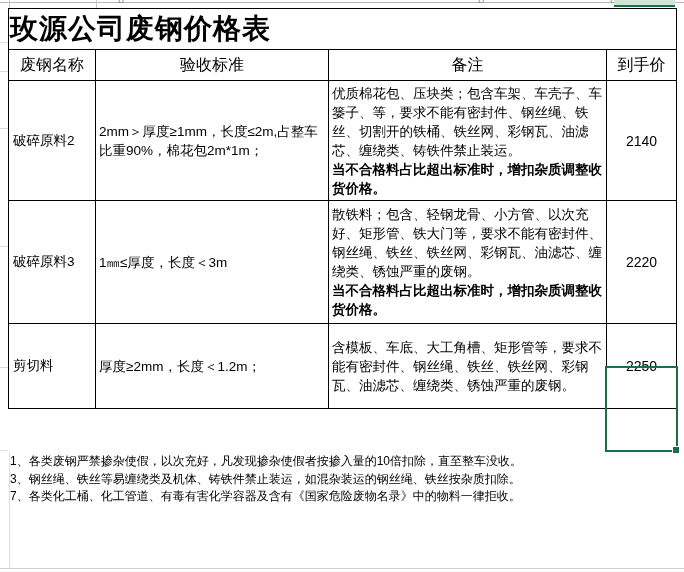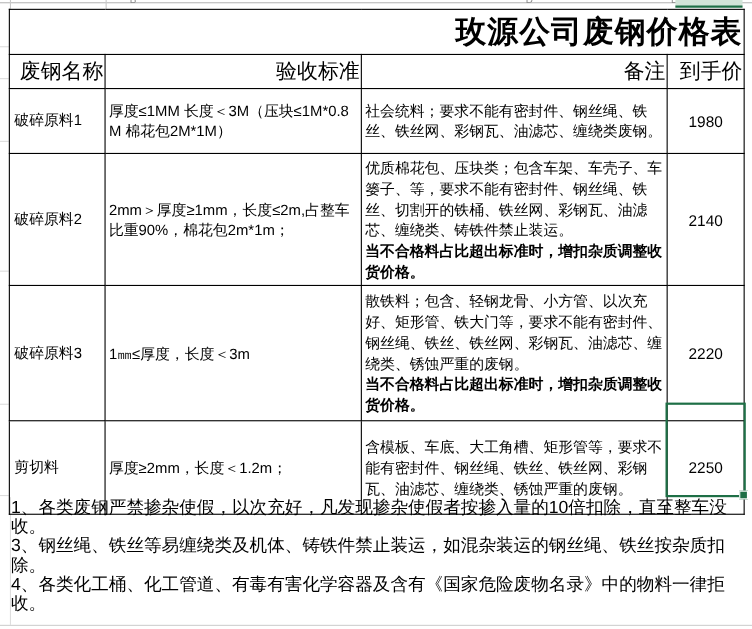--- a/index.html
+++ b/index.html
@@ -19,40 +19,40 @@
   .colletter{position:absolute;top:-5px;font-size:9px;color:#8a8a8a;line-height:10px;}
   .cl1{left:118px}.cl2{left:478px}.cl3{left:610px}
   
   .col-head{position:absolute;left:614px;top:0;width:61px;height:5px;
     background:#d2e4d8;border-bottom:2px solid #1e6f46;}
   
   table.price{position:absolute;left:8px;top:8px;width:668px;
     border-collapse:collapse;table-layout:fixed;}
   table.price td{border:1px solid #000;overflow:hidden;vertical-align:middle;
     word-break:break-all;}
-  td.title-cell{height:33px;text-align:right;font-weight:bold;font-size:28px;
+  td.title-cell{height:33px;text-align:left;font-weight:bold;font-size:28px;
     letter-spacing:1px;font-family:"Liberation Serif","DejaVu Serif",serif;}
-  tr.head td{height:28px;text-align:right;font-size:19px;margin-top:16px;}
+  tr.head td{height:28px;text-align:center;font-size:16px;margin-top:16px;}
   .name-cell{font-size:13.5px;padding:0 2px 0 4px;}
   .std-cell{font-size:13.5px;line-height:19px;padding:0 2px 0 3px;}
   .rem-cell{font-size:13.5px;line-height:19px;padding:0 2px 0 3px;}
   .price-cell{text-align:center;font-size:14px;}
   .rem-bold{font-weight:bold;}
   tr.r1 td{height:56px;}
   tr.r2 td{height:117px;}
   tr.r3 td{height:120px;}
   tr.r4 td{height:82px;}
   
   .sel-outline{position:absolute;left:605px;top:366px;width:69px;height:82px;
     border:2px solid #1e6f46;pointer-events:none;}
   .fill-handle{position:absolute;right:-4px;bottom:-4px;width:6px;height:6px;
     background:#1e6f46;border:1px solid #fff;pointer-events:auto;}
   
   .notes{position:absolute;left:10px;top:453px;width:668px;
-    font-size:16px;line-height:17.5px;word-break:break-all;}
+    font-size:12px;line-height:17.5px;word-break:break-all;}
 </style>
 </head>
 <body>
 
 <div class="hline-top"></div>
 <div class="vline-top"></div>
 <div class="vtick"></div>
 <div class="vline-bottom"></div>
 <div class="hline-bottom"></div>
 <div class="stub stub1"></div>
@@ -76,26 +76,20 @@
   <tbody>
       <tr>
     <td colspan="4" class="title-cell">玫源公司废钢价格表</td>
   </tr>
   <tr class="head">
     <td>废钢名称</td>
     <td>验收标准</td>
     <td>备注</td>
     <td>到手价</td>
   </tr>
-  <tr class="r1">
-    <td class="name-cell">破碎原料1</td>
-    <td class="std-cell">厚度≤1MM 长度＜3M（压块≤1M*0.8M 棉花包2M*1M）</td>
-    <td class="rem-cell"><span>社会统料；要求不能有密封件、钢丝绳、铁丝、铁丝网、彩钢瓦、油滤芯、缠绕类废钢。</span></td>
-    <td class="price-cell">1980</td>
-  </tr>
   <tr class="r2">
     <td class="name-cell">破碎原料2</td>
     <td class="std-cell">2mm＞厚度≥1mm，长度≤2m,占整车比重90%，棉花包2m*1m；</td>
     <td class="rem-cell"><span>优质棉花包、压块类；包含车架、车壳子、车篓子、等，要求不能有密封件、钢丝绳、铁丝、切割开的铁桶、铁丝网、彩钢瓦、油滤芯、缠绕类、铸铁件禁止装运。</span><div class="rem-bold">当不合格料占比超出标准时，增扣杂质调整收货价格。</div></td>
     <td class="price-cell">2140</td>
   </tr>
   <tr class="r3">
     <td class="name-cell">破碎原料3</td>
     <td class="std-cell">1㎜≤厚度，长度＜3m</td>
     <td class="rem-cell"><span>散铁料；包含、轻钢龙骨、小方管、以次充好、矩形管、铁大门等，要求不能有密封件、钢丝绳、铁丝、铁丝网、彩钢瓦、油滤芯、缠绕类、锈蚀严重的废钢。</span><div class="rem-bold">当不合格料占比超出标准时，增扣杂质调整收货价格。</div></td>
@@ -110,14 +104,14 @@
 </tbody>
   </table>
 
 <div class="sel-outline">
   <div class="fill-handle"></div>
 </div>
 
 <div class="notes">
   <div>1、各类废钢严禁掺杂使假，以次充好，凡发现掺杂使假者按掺入量的10倍扣除，直至整车没收。</div>
   <div>3、钢丝绳、铁丝等易缠绕类及机体、铸铁件禁止装运，如混杂装运的钢丝绳、铁丝按杂质扣除。</div>
-  <div>4、各类化工桶、化工管道、有毒有害化学容器及含有《国家危险废物名录》中的物料一律拒收。</div>
+  <div>7、各类化工桶、化工管道、有毒有害化学容器及含有《国家危险废物名录》中的物料一律拒收。</div>
 </div>
 
 </body></html>

